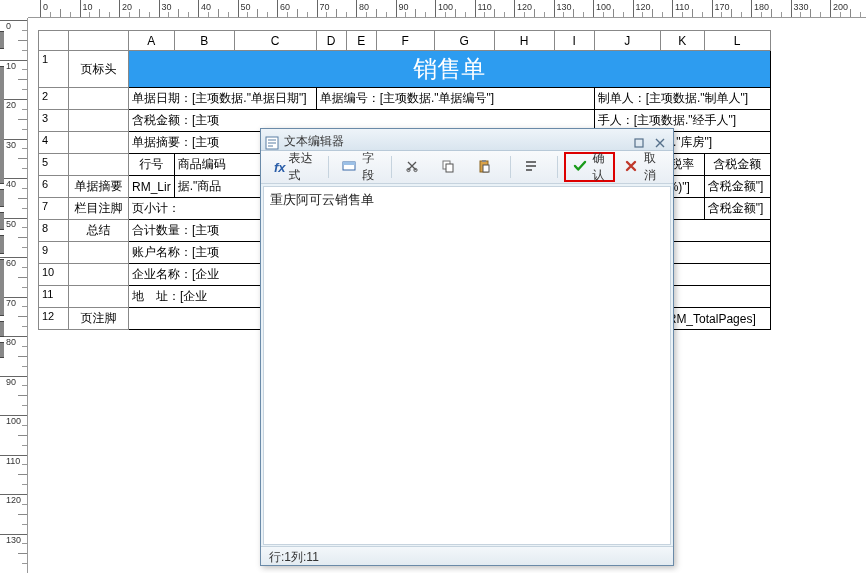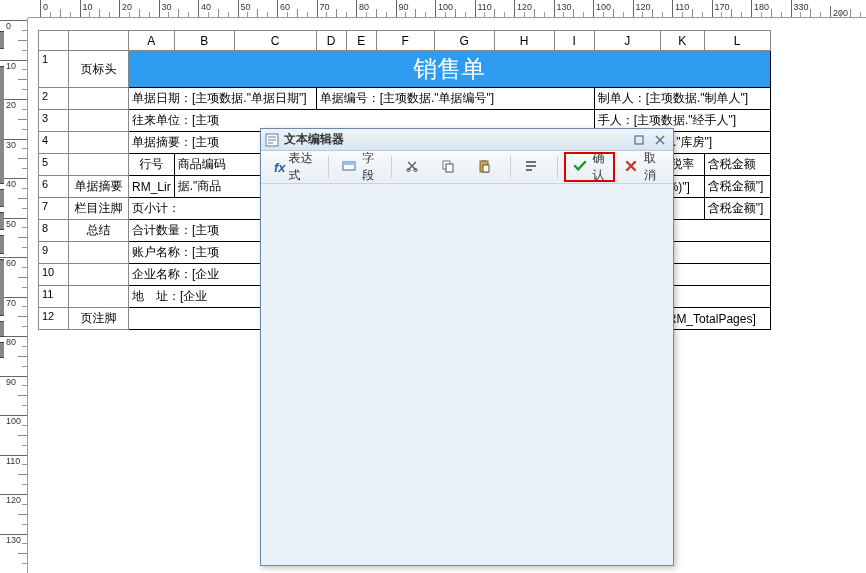--- a/index.html
+++ b/index.html
@@ -23,21 +23,21 @@
 .grid { position: absolute; top: 12px; left: 10px; }
 table { border-collapse: collapse; }
 td { border: 1px solid #000; font-size: 12px; padding: 2px 3px; height: 20px; vertical-align: middle; white-space: nowrap; overflow: hidden; background: #fff; }
 td.rowhdr { width: 30px; font-size: 11px; border: 1px solid #888; background: #fff; vertical-align: top; }
 td.rowlabel { width: 60px; font-size: 12px; text-align: center; border: 1px solid #888; }
 td.colhdr { text-align: center; font-size: 12px; border: 1px solid #888; height: 18px; }
 td.title { background: #2d9cf0; color: #fff; font-size: 24px; font-family: "SimHei","Microsoft YaHei",sans-serif; text-align: center; height: 30px; }
 td.noborder { border: 1px solid #888; }
 
 .dialog { position: absolute; top: 110px; left: 232px; width: 414px; height: 438px; background: #eaf2f7; border: 1px solid #6a8aa8; box-shadow: 2px 2px 6px rgba(0,0,0,0.25); }
-.dlg-title { height: 22px; background: linear-gradient(#eef4f9,#d9e5ef); border-bottom: 1px solid #b8c9d8; display: flex; align-items: center; padding: 0 4px; font-size: 12px; color: #333; font-weight: bold; }
+.dlg-title { height: 22px; background: linear-gradient(#eef4f9,#d9e5ef); border-bottom: 1px solid #b8c9d8; display: flex; align-items: flex-end; padding: 0 4px; font-size: 12px; color: #333; }
 .dlg-title .ticon { width: 14px; height: 14px; margin-right: 5px; display: inline-block; }
 .dlg-title .sp { flex: 1; }
 .dlg-title .wbtn { width: 18px; height: 14px; margin-left: 3px; display: flex; align-items: center; justify-content: center; color: #55708a; font-size: 10px; cursor: pointer; }
 .dlg-toolbar { height: 33px; background: linear-gradient(#f8fafc,#e8eef4); border-bottom: 1px solid #c6d3de; display: flex; align-items: center; padding: 0 6px; gap: 2px; }
 .tbtn { display: flex; align-items: center; height: 24px; padding: 0 6px; font-size: 12px; color: #333; cursor: pointer; border: 1px solid transparent; border-radius: 2px; }
 .tbtn svg, .tbtn .ic { margin-right: 3px; }
 .tsep { width: 1px; height: 22px; background: #c6d3de; margin: 0 4px; }
 .confirm-box { border: 2px solid #d00; padding: 1px 0; }
 .dlg-body { position: absolute; top: 57px; left: 2px; right: 2px; bottom: 20px; background: #fff; border: 1px solid #c6d3de; padding: 4px 6px; font-size: 13px; color: #222; }
 .dlg-status { position: absolute; bottom: 0; left: 0; right: 0; height: 19px; background: linear-gradient(#f3f7fa,#e3ebf1); border-top: 1px solid #c6d3de; font-size: 12px; color: #333; padding: 2px 8px; }
@@ -161,21 +161,21 @@
     </div>
     <div class="tick-minor" style="left: 732.875px;"></div>
     <div class="tick-mid" style="left: 742.75px;"></div>
     <div class="tick-minor" style="left: 752.625px;"></div>
     <div class="tick-major" style="left: 762.5px;">
       <span>330</span>
     </div>
     <div class="tick-minor" style="left: 772.375px;"></div>
     <div class="tick-mid" style="left: 782.25px;"></div>
     <div class="tick-minor" style="left: 792.125px;"></div>
-    <div class="tick-major" style="left: 802px; margin-top: 6px;">
+    <div class="tick-major" style="left: 802px;">
       <span>200</span>
     </div>
     <div class="tick-minor" style="left: 811.875px;"></div>
     <div class="tick-mid" style="left: 821.75px;"></div>
     <div class="tick-minor" style="left: 831.625px;"></div>
   </div>
 
 <div class="ruler-v" id="rulerV">
     <div class="tick-major" style="top: 2px;">
       <span>0</span>
@@ -303,39 +303,39 @@
         <td class="rowhdr">2</td>
         <td class="rowlabel"></td>
         <td colspan="3">单据日期：[主项数据."单据日期"]</td>
         <td colspan="6">单据编号：[主项数据."单据编号"]</td>
         <td colspan="3">制单人：[主项数据."制单人"]</td>
       </tr>
 
       <tr>
         <td class="rowhdr">3</td>
         <td class="rowlabel"></td>
-        <td colspan="9">往来单位：[主项</td>
+        <td colspan="9">含税金额：[主项</td>
         <td colspan="3">手人：[主项数据."经手人"]</td>
       </tr>
 
       <tr>
         <td class="rowhdr">4</td>
         <td class="rowlabel"></td>
         <td colspan="9">单据摘要：[主项</td>
         <td colspan="3">房：[主项数据."库房"]</td>
       </tr>
 
       <tr>
         <td class="rowhdr">5</td>
         <td class="rowlabel"></td>
         <td style="text-align:center">行号</td>
         <td colspan="8">商品编码</td>
         <td style="text-align:center">后金额</td>
         <td style="text-align:center">税率</td>
-        <td style="text-align:left">含税金额</td>
+        <td style="text-align:center">含税金额</td>
       </tr>
 
       <tr>
         <td class="rowhdr">6</td>
         <td class="rowlabel">单据摘要</td>
         <td>RM_Lir</td>
         <td colspan="8">据."商品</td>
         <td>后金额"]</td>
         <td>(%)"]</td>
         <td>含税金额"]</td>
@@ -458,14 +458,20 @@
           <span>确认</span>
         </div>
       </span>
       <div class="tbtn">
         <span class="ic"><svg width="14" height="14" viewBox="0 0 14 14">
               <path d="M3 3l8 8M11 3l-8 8" stroke="#c0392b" stroke-width="2.4" stroke-linecap="round"></path>
             </svg></span>
         <span>取消</span>
       </div>
     </div>
+    <div class="dlg-body">
+      <span>重庆阿可云销售单</span>
+    </div>
+    <div class="dlg-status">
+      <span>行:1列:11</span>
+    </div>
   </div>
 </div>
 
 </body></html>

